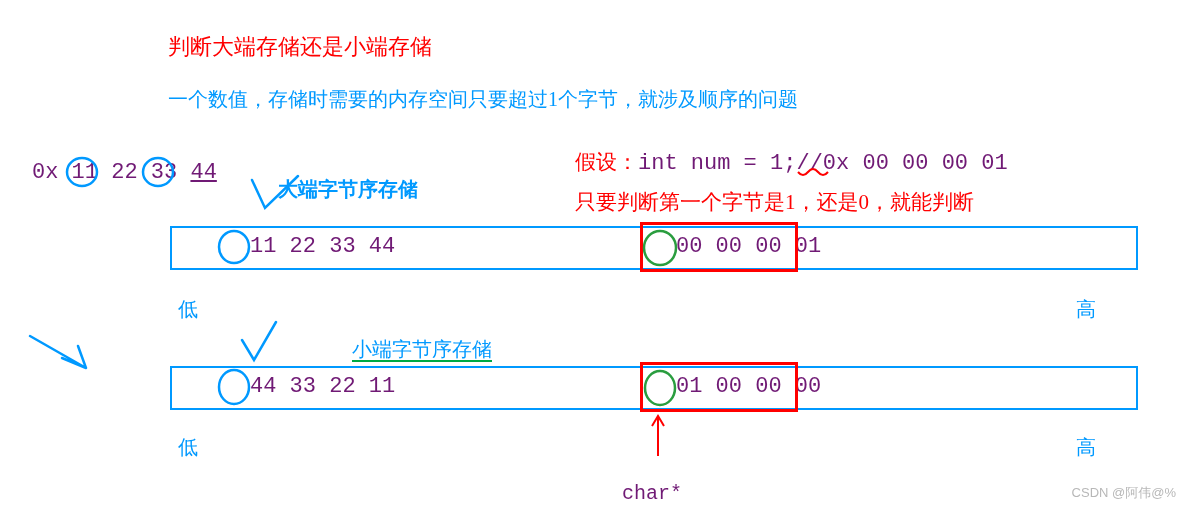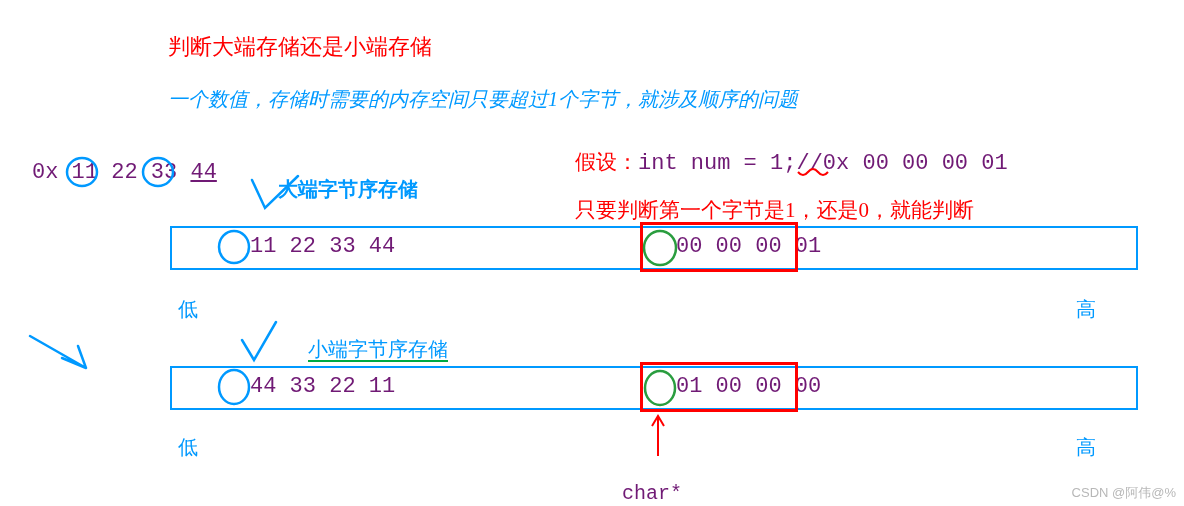--- a/index.html
+++ b/index.html
@@ -13,21 +13,20 @@
   }
   .title {
     position: absolute;
     color: #ff0000;
     font-size: 22px;
   }
   .subtitle {
     position: absolute;
     color: #0099ff;
     font-size: 20px;
-    font-style: italic;
   }
   .blue-text {
     color: #701a75;
     font-family: "Consolas", "Courier New", monospace;
     font-size: 22px;
   }
   .red-text {
     color: #ff0000;
     font-size: 21px;
   }
@@ -61,37 +60,38 @@
   .label-little-endian {
     position: absolute;
     left: 308px;
     top: 336px;
     color: #0099ff;
     font-size: 20px;
   }
   .underline-green {
     border-bottom: 2px solid #00aa44;
     padding-bottom: 0px;
+    margin-left: 44px;
   }
   .axis-label {
     position: absolute;
     color: #0099ff;
     font-size: 20px;
   }
   .assumption {
     position: absolute;
     left: 575px;
     top: 148px;
     font-size: 21px;
   }
   .assumption .red-text { font-size: 21px; }
   .judge-line {
     position: absolute;
     left: 575px;
-    top: 196px;
+    top: 188px;
     font-size: 21px;
     color: #ff0000;
   }
   .red-frame {
     position: absolute;
     border: 3px solid #ff0000;
   }
   .charstar {
     position: absolute;
     left: 622px;

